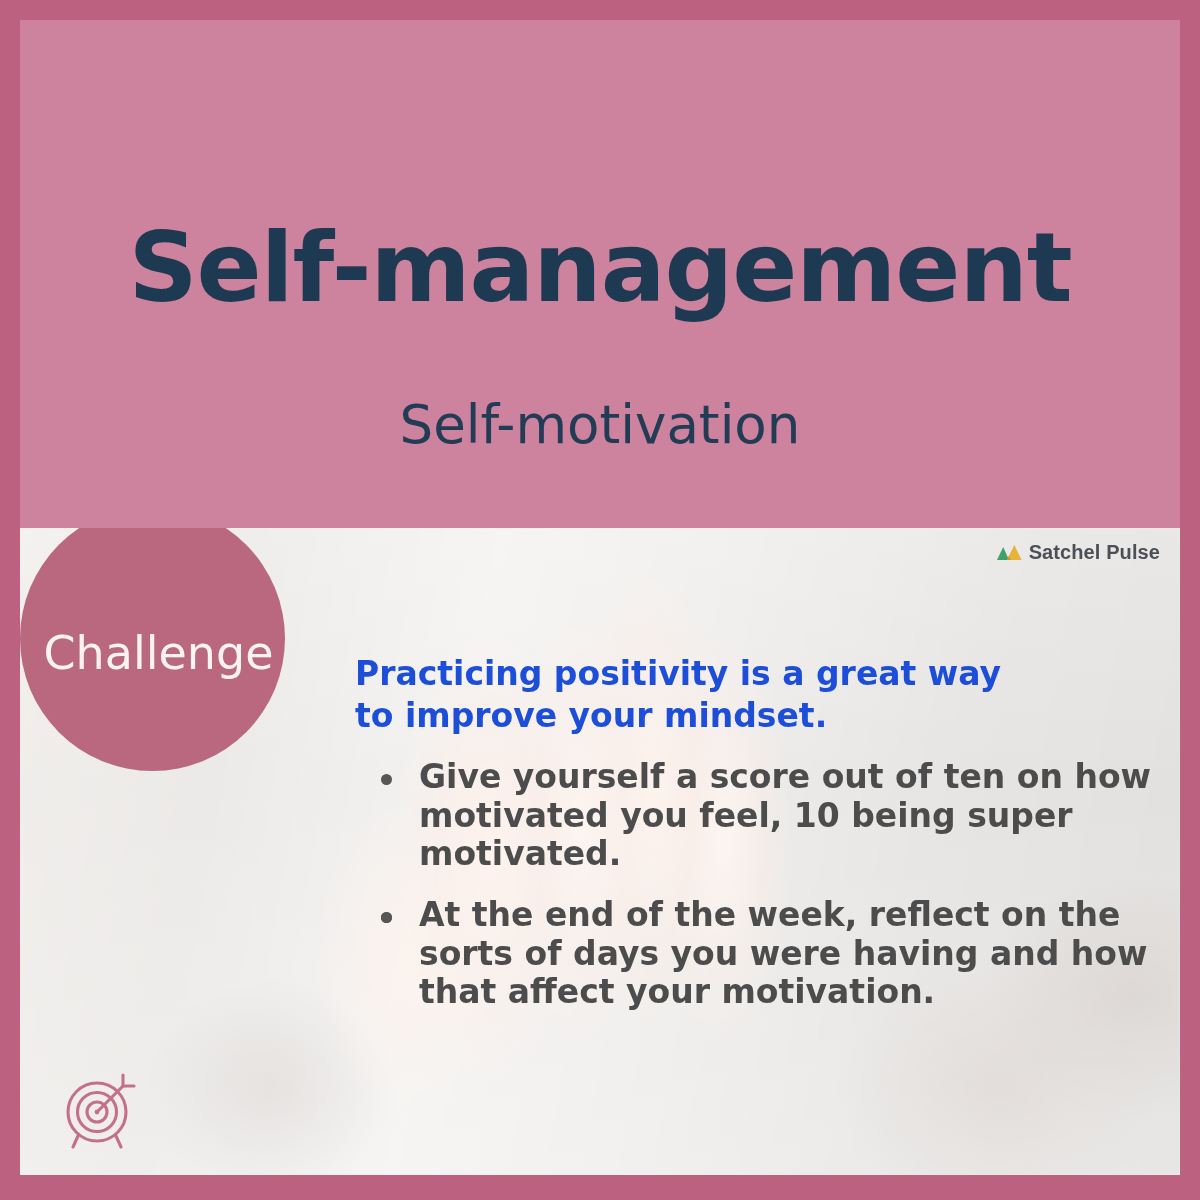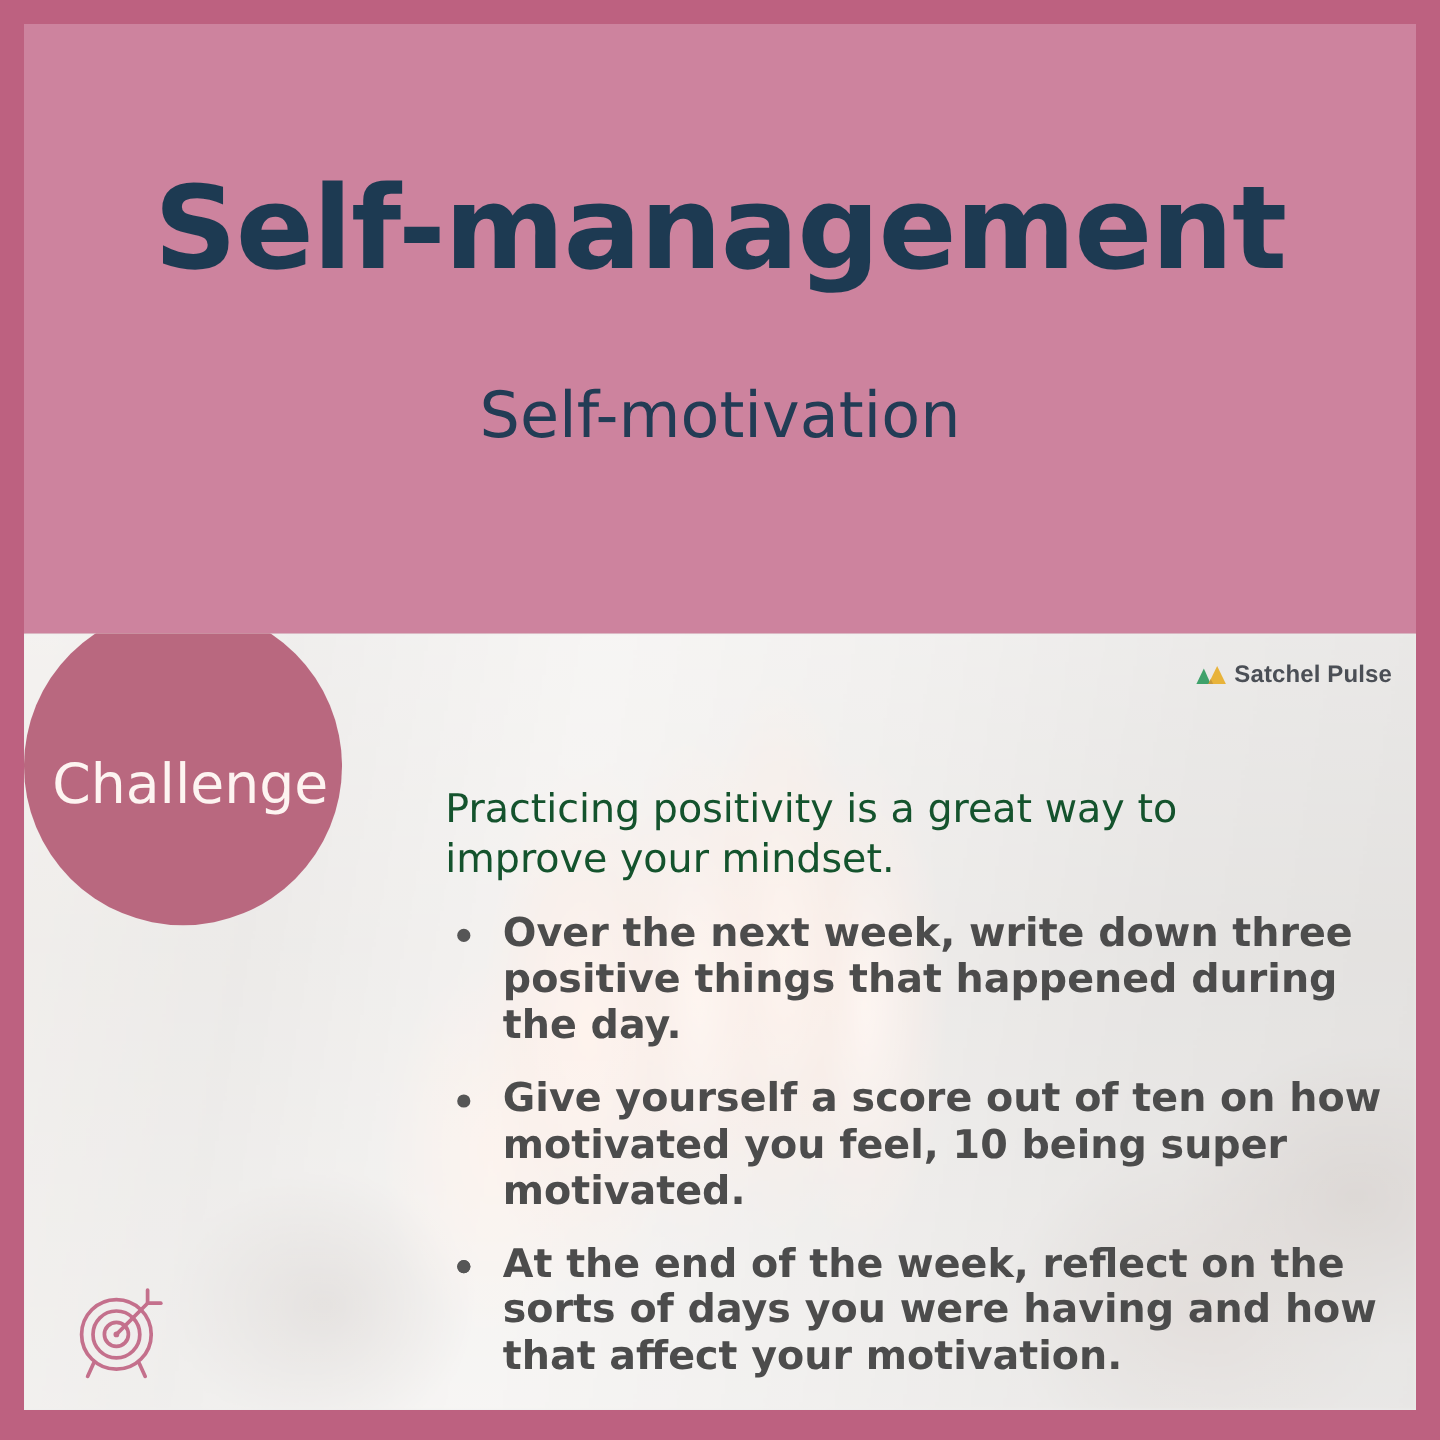--- a/index.html
+++ b/index.html
@@ -26,21 +26,21 @@
     position: absolute;
     left: 20px;
     top: 20px;
     width: 1160px;
     height: 508px;
     background: #cd839e;
     box-sizing: border-box;
     display: flex;
     flex-direction: column;
     align-items: center;
-    justify-content: flex-start;
+    justify-content: center;
   }
 
   .slide-title {
     margin: 0;
     padding: 0;
     width: 100%;
     text-align: center;
     color: #1d3a52;
     font-family: "DejaVu Sans", sans-serif;
     font-weight: 700;
@@ -119,21 +119,21 @@
     line-height: 1;
     white-space: nowrap;
     padding-top: 28px;
     padding-left: 12px;
   }
 
   
   .brand {
     position: absolute;
     right: 20px;
-    top: 24px;
+    top: 14px;
     display: flex;
     align-items: center;
     gap: 7px;
   }
   .brand-mark { display: block; }
   .brand-name {
     color: #4b4f56;
     font-family: "Liberation Sans", sans-serif;
     font-weight: 700;
     font-size: 20px;
@@ -143,24 +143,24 @@
 
   
   .content {
     position: absolute;
     left: 335px;
     top: 125px;
     width: 815px;
   }
 
   .lead {
-    margin: 0 0 22px 16px;
-    color: #14532d;
-    font-family: "DejaVu Sans", sans-serif;
-    font-weight: 400;
+    margin: 0 0 22px 0;
+    color: #1d4ed8;
+    font-family: "DejaVu Sans", sans-serif;
+    font-weight: 700;
     font-size: 33px;
     line-height: 1.26;
     max-width: 660px;
   }
 
   .bullets {
     list-style: none;
     margin: 0;
     padding: 0;
   }
@@ -219,24 +219,20 @@
         <path d="M11 17 L18.3 2 L25.6 17 Z" fill="#e8b33a"></path>
         <path d="M11 17 L13 12.8 L15 17 Z" fill="#c8983a"></path>
       </svg>
       <span class="brand-name">Satchel Pulse</span>
     </div>
 
     <div class="content">
       <p class="lead">Practicing positivity is a great way to improve your mindset.</p>
 
       <ul class="bullets">
-        <li class="bullet">
-          <span class="bullet-dot"></span>
-          <span>Over the next week, write down three positive things that happened during the day.</span>
-        </li>
         <li class="bullet">
           <span class="bullet-dot"></span>
           <span>Give yourself a score out of ten on how motivated you feel, 10 being super motivated.</span>
         </li>
         <li class="bullet">
           <span class="bullet-dot"></span>
         </li>
         <li class="bullet">
           <span class="bullet-dot"></span>
           <span>At the end of the week, reflect on the sorts of days you were having and how that affect your motivation.</span>

